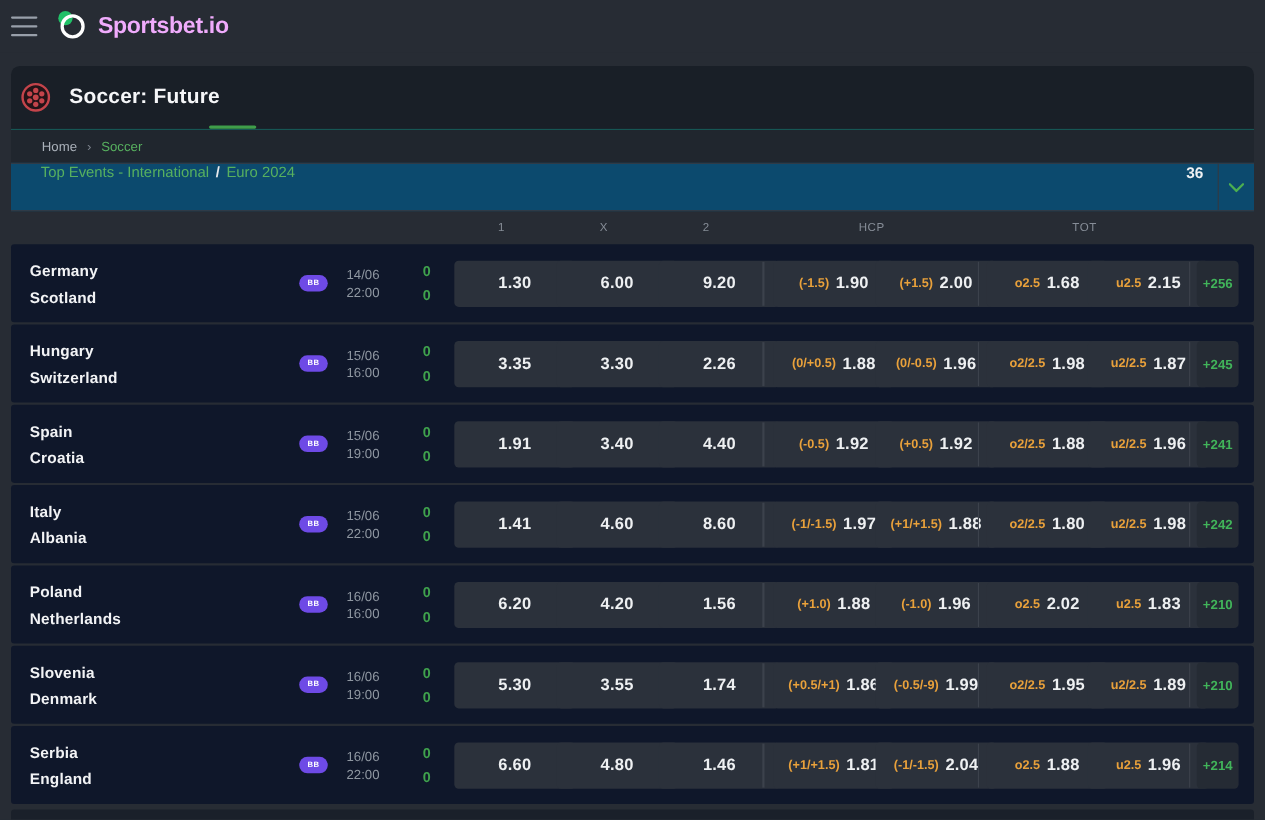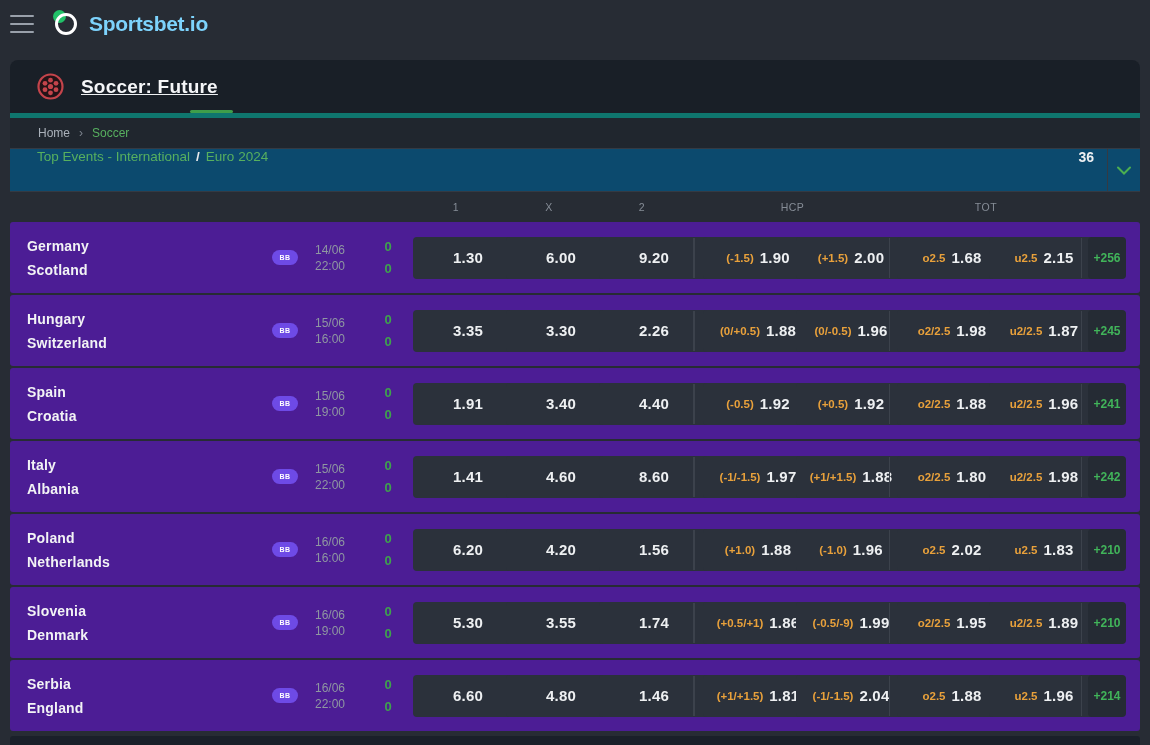--- a/index.html
+++ b/index.html
@@ -10,26 +10,26 @@
     color:#eef0f2;
   }
   
   .topnav { height:48px; display:flex; align-items:center; padding-left:10px; background:#272c34; }
   .hamburger { width:24px; height:18px; display:flex; flex-direction:column; justify-content:space-between; cursor:pointer; margin-right:20px; }
   .hamburger span { display:block; height:2px; background:#99a0aa; border-radius:1px; }
   .brand { display:flex; align-items:center; gap:8px; cursor:pointer; }
   .brand-mark { position:relative; width:27px; height:27px; }
   .brand-ring { position:absolute; left:1px; top:2px; width:22px; height:22px; border:3px solid #fff; border-radius:50%; }
   .brand-dot { position:absolute; left:-1px; top:-1px; width:13px; height:13px; background:#21c168; border-radius:50%; }
-  .brand-text { font-size:21px; font-weight:bold; color:#7dd3fc; letter-spacing:-0.3px; }
+  .brand-text { font-size:21px; font-weight:bold; color:#f0abfc; letter-spacing:-0.3px; }
 
   
   .main { width:1130px; margin:12px 10px 0 10px; }
   .title-section { position:relative; height:58px; background:#191f27; border-radius:8px 8px 0 0;
-    display:flex; align-items:center; padding-left:27px; border-bottom:5px solid #0f766e;text-decoration:underline; }
+    display:flex; align-items:center; padding-left:9px; border-bottom:1px solid #0f766e; }
   .sport-icon { width:27px; height:27px; margin-right:17px; }
   .page-title { font-size:19px; font-weight:bold; color:#f5f6f8; letter-spacing:0.2px; }
   .tab-indicator { position:absolute; left:180px; bottom:0; width:43px; height:3px; background:#3f9e4a; border-radius:2px; }
 
   .breadcrumb-row { height:30px; background:#20262e; display:flex; align-items:center; padding-left:28px; font-size:12px; gap:9px; }
   .crumb-home { color:#aab1ba; cursor:pointer; }
   .crumb-sep { color:#7d848e; font-size:12px; }
   .crumb-current { color:#57b05f; cursor:pointer; }
 
   .league-row { height:44px; background:#0c4a6e; border-top:1px solid #343a43; border-bottom:1px solid #343a43;
@@ -46,21 +46,21 @@
   .row-grid { display:grid;
     grid-template-columns:255px 40px 58px 50px 86px 7px 86px 7px 86px 18px 86px 7px 86px 15px 86px 6px 86px 13px 38px;
     align-items:center; }
 
   .header-strip { height:30px; }
   .col-label { text-align:center; font-size:10.5px; color:#868d97; letter-spacing:0.5px; }
   .hdr-1 { grid-column:5; } .hdr-x { grid-column:7; } .hdr-2 { grid-column:9; }
   .hdr-hcp { grid-column:11 / 14;text-align:center; } .hdr-tot { grid-column:15 / 18; }
 
   
-  .match-row { height:71px; background:#4c1d95; border-radius:3px; margin-bottom:2px; }
+  .match-row { height:71px; background:#0f172a; border-radius:3px; margin-bottom:2px; }
   .teams { padding-left:17px; display:flex; flex-direction:column; gap:10px; cursor:pointer; }
   .team { font-size:14px; font-weight:bold; color:#f2f3f5; letter-spacing:0.2px; line-height:14px; }
   .badge-cell { display:flex; justify-content:center; }
   .bb-badge { background:#6e4ae6; color:#fff; font-size:7px; font-weight:bold; letter-spacing:0.5px;
     padding:4px 7px; border-radius:8px; line-height:7px; }
   .time-cell { font-size:12px; color:#8f97a1; line-height:16px; padding-left:10px; }
   .score-cell { display:flex; flex-direction:column; gap:9px; align-items:center; }
   .score { color:#3fa24d; font-size:13px; font-weight:bold; line-height:13px; }
 
   .odds-btn { height:42px; width:110px; background:#2b313b; border:none; border-radius:4px; cursor:pointer;

